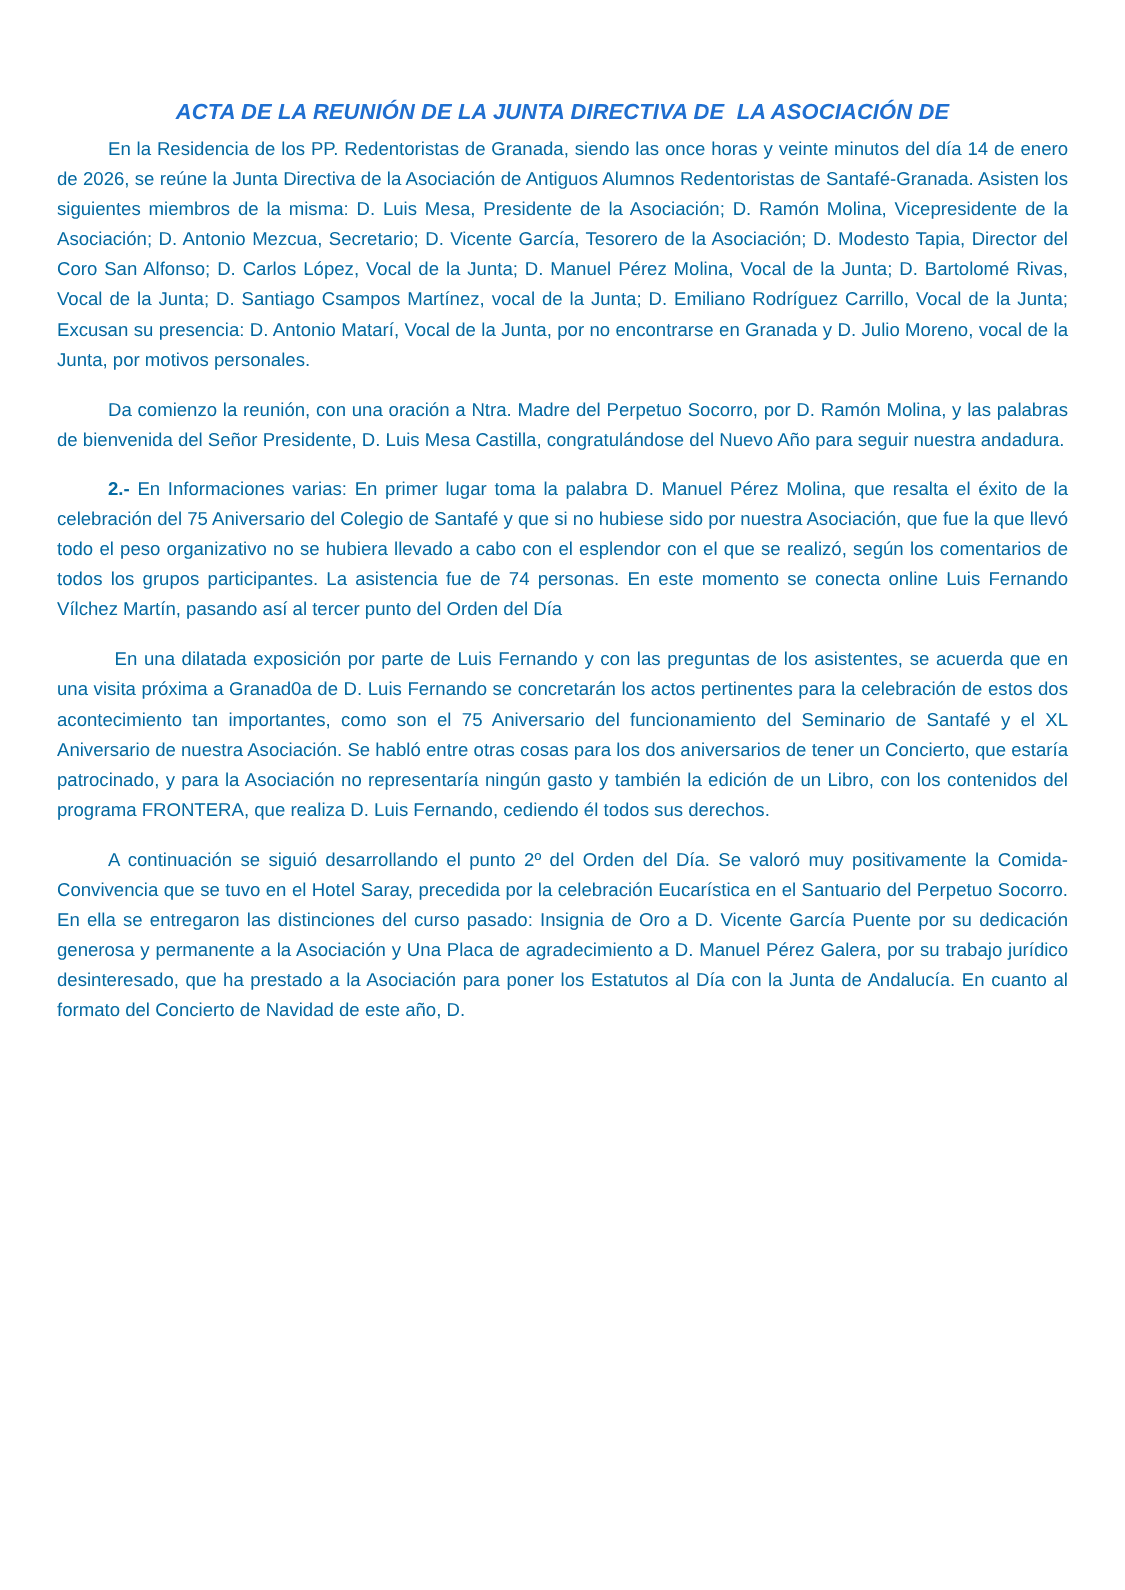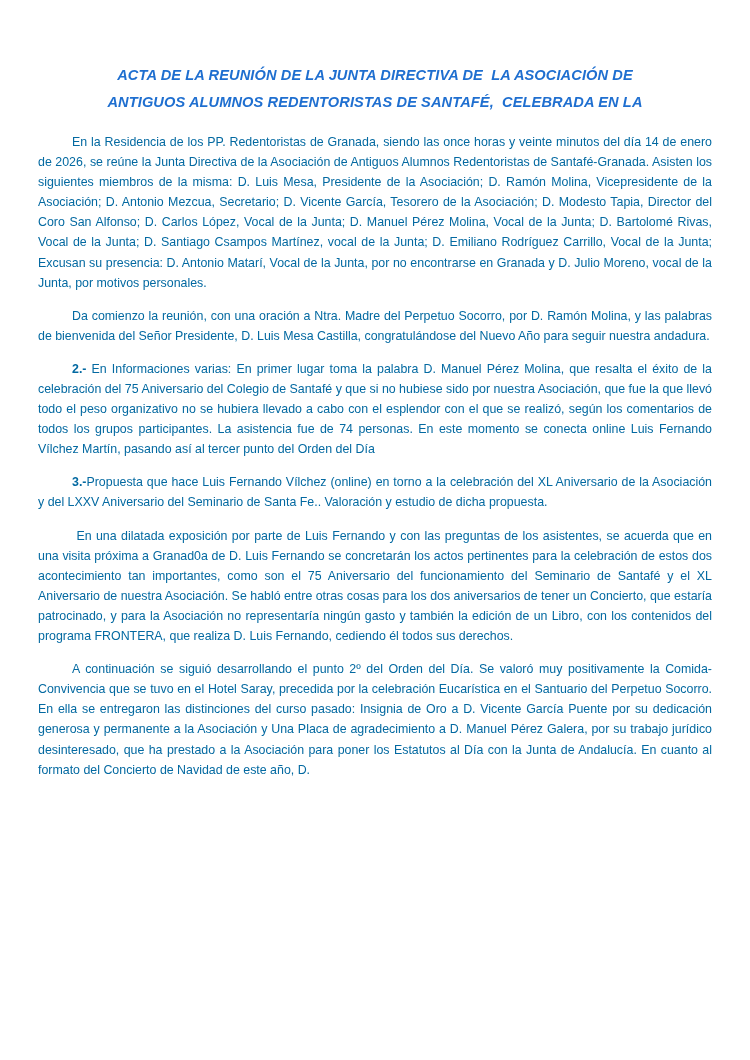--- a/index.html
+++ b/index.html
@@ -21,21 +21,21 @@
     background: #ffffff;
   }
   .doc-title {
     color: #1f6fd0;
     font-weight: bold;
     font-style: italic;
     font-size: 14.6px;
     line-height: 1.85;
     text-align: center;
     letter-spacing: 0.1px;
-    margin: 0 6px 16px 6px;
+    margin: 0 6px 0 6px;
   }
   .doc-title .line {
     display: block;
     white-space: pre-wrap;
   }
   p.body-par {
     margin: 0 0 13px 0;
     font-size: 12.4px;
     line-height: 1.62;
     text-align: justify;
@@ -50,39 +50,35 @@
     font-weight: bold;
   }
 </style>
 </head>
 <body>
 
 <div class="page">
 
   <div class="doc-title" style="color: rgb(31, 111, 208);">
     <span class="line">ACTA DE LA REUNIÓN DE LA JUNTA DIRECTIVA DE  LA ASOCIACIÓN DE</span>
-    <span class="line">ANTIGUOS ALUMNOS REDENTORISTAS DE SANTAFÉ,  CELEBRADA EN LA</span>
   </div>
 
   <p class="body-par">
     <span class="indent"></span><span>En la Residencia de los PP. Redentoristas de Granada, siendo las once horas  y veinte minutos del día 14 de enero de 2026, se reúne la Junta Directiva de   la Asociación de Antiguos Alumnos Redentoristas de Santafé-Granada. Asisten los siguientes miembros de la misma: D. Luis Mesa, Presidente de la Asociación; D. Ramón Molina, Vicepresidente de la Asociación; D. Antonio Mezcua, Secretario; D. Vicente García, Tesorero de la Asociación; D. Modesto Tapia, Director del Coro San Alfonso; D. Carlos López, Vocal de la Junta; D. Manuel Pérez Molina, Vocal de la Junta; D. Bartolomé Rivas, Vocal de la Junta; D. Santiago Csampos Martínez, vocal de la Junta; D. Emiliano Rodríguez Carrillo, Vocal de la Junta; Excusan su presencia: D. Antonio Matarí, Vocal de la Junta, por no encontrarse en Granada y D. Julio Moreno, vocal de la Junta, por motivos personales.</span>
   </p>
 
   <p class="body-par">
     <span class="indent"></span><span>Da comienzo la reunión, con una oración a Ntra. Madre del Perpetuo Socorro, por D. Ramón Molina, y las palabras de bienvenida del Señor Presidente, D. Luis Mesa Castilla, congratulándose del Nuevo Año para seguir nuestra andadura.</span>
   </p>
 
 
   <p class="body-par">
     <span class="indent"></span><b>2.-</b><span> En Informaciones varias: En primer lugar toma la palabra D. Manuel Pérez Molina, que resalta el éxito de la celebración del 75 Aniversario del Colegio de Santafé y que si no hubiese sido por nuestra Asociación, que fue la que llevó todo el peso organizativo  no se hubiera llevado a cabo con el esplendor con el que se realizó, según los comentarios de todos los grupos participantes. La asistencia fue de 74 personas. En este momento se conecta online Luis Fernando Vílchez Martín, pasando así  al tercer punto del Orden del Día</span>
   </p>
 
-  <p class="body-par">
-    <span class="indent"></span><b>3.-</b><span>Propuesta que hace Luis Fernando Vílchez (online)  en torno a la celebración del XL Aniversario de la Asociación y del LXXV Aniversario del Seminario de Santa Fe.. Valoración y estudio de dicha propuesta.</span>
-  </p>
 
   <p class="body-par">
     <span class="indent"></span><span> En una dilatada exposición por parte de Luis Fernando y con las preguntas de los asistentes, se acuerda  que en una visita próxima a Granad0a de D. Luis Fernando  se concretarán los actos pertinentes para la celebración de estos dos acontecimiento tan importantes,  como son el 75 Aniversario del funcionamiento del Seminario de Santafé y el XL Aniversario de nuestra Asociación. Se habló entre otras cosas para los dos aniversarios de tener un Concierto, que estaría patrocinado,  y para la Asociación no representaría ningún gasto y también la edición de un Libro, con los contenidos del programa FRONTERA, que realiza D. Luis Fernando, cediendo él todos sus derechos.</span>
   </p>
 
   <p class="body-par">
     <span class="indent"></span><span>A continuación se siguió desarrollando el punto 2º del Orden del Día. Se valoró muy positivamente la Comida-Convivencia que se tuvo en el Hotel Saray, precedida por la celebración Eucarística en el Santuario del Perpetuo Socorro. En ella se entregaron las distinciones del curso pasado: Insignia de Oro a D. Vicente García Puente por su dedicación generosa y permanente a la Asociación y Una Placa de agradecimiento a D. Manuel Pérez Galera, por su trabajo jurídico desinteresado, que ha prestado a la Asociación para poner los Estatutos al Día con la Junta de Andalucía. En cuanto al formato del Concierto de Navidad de este año, D.</span>
   </p>
 
 </div>

